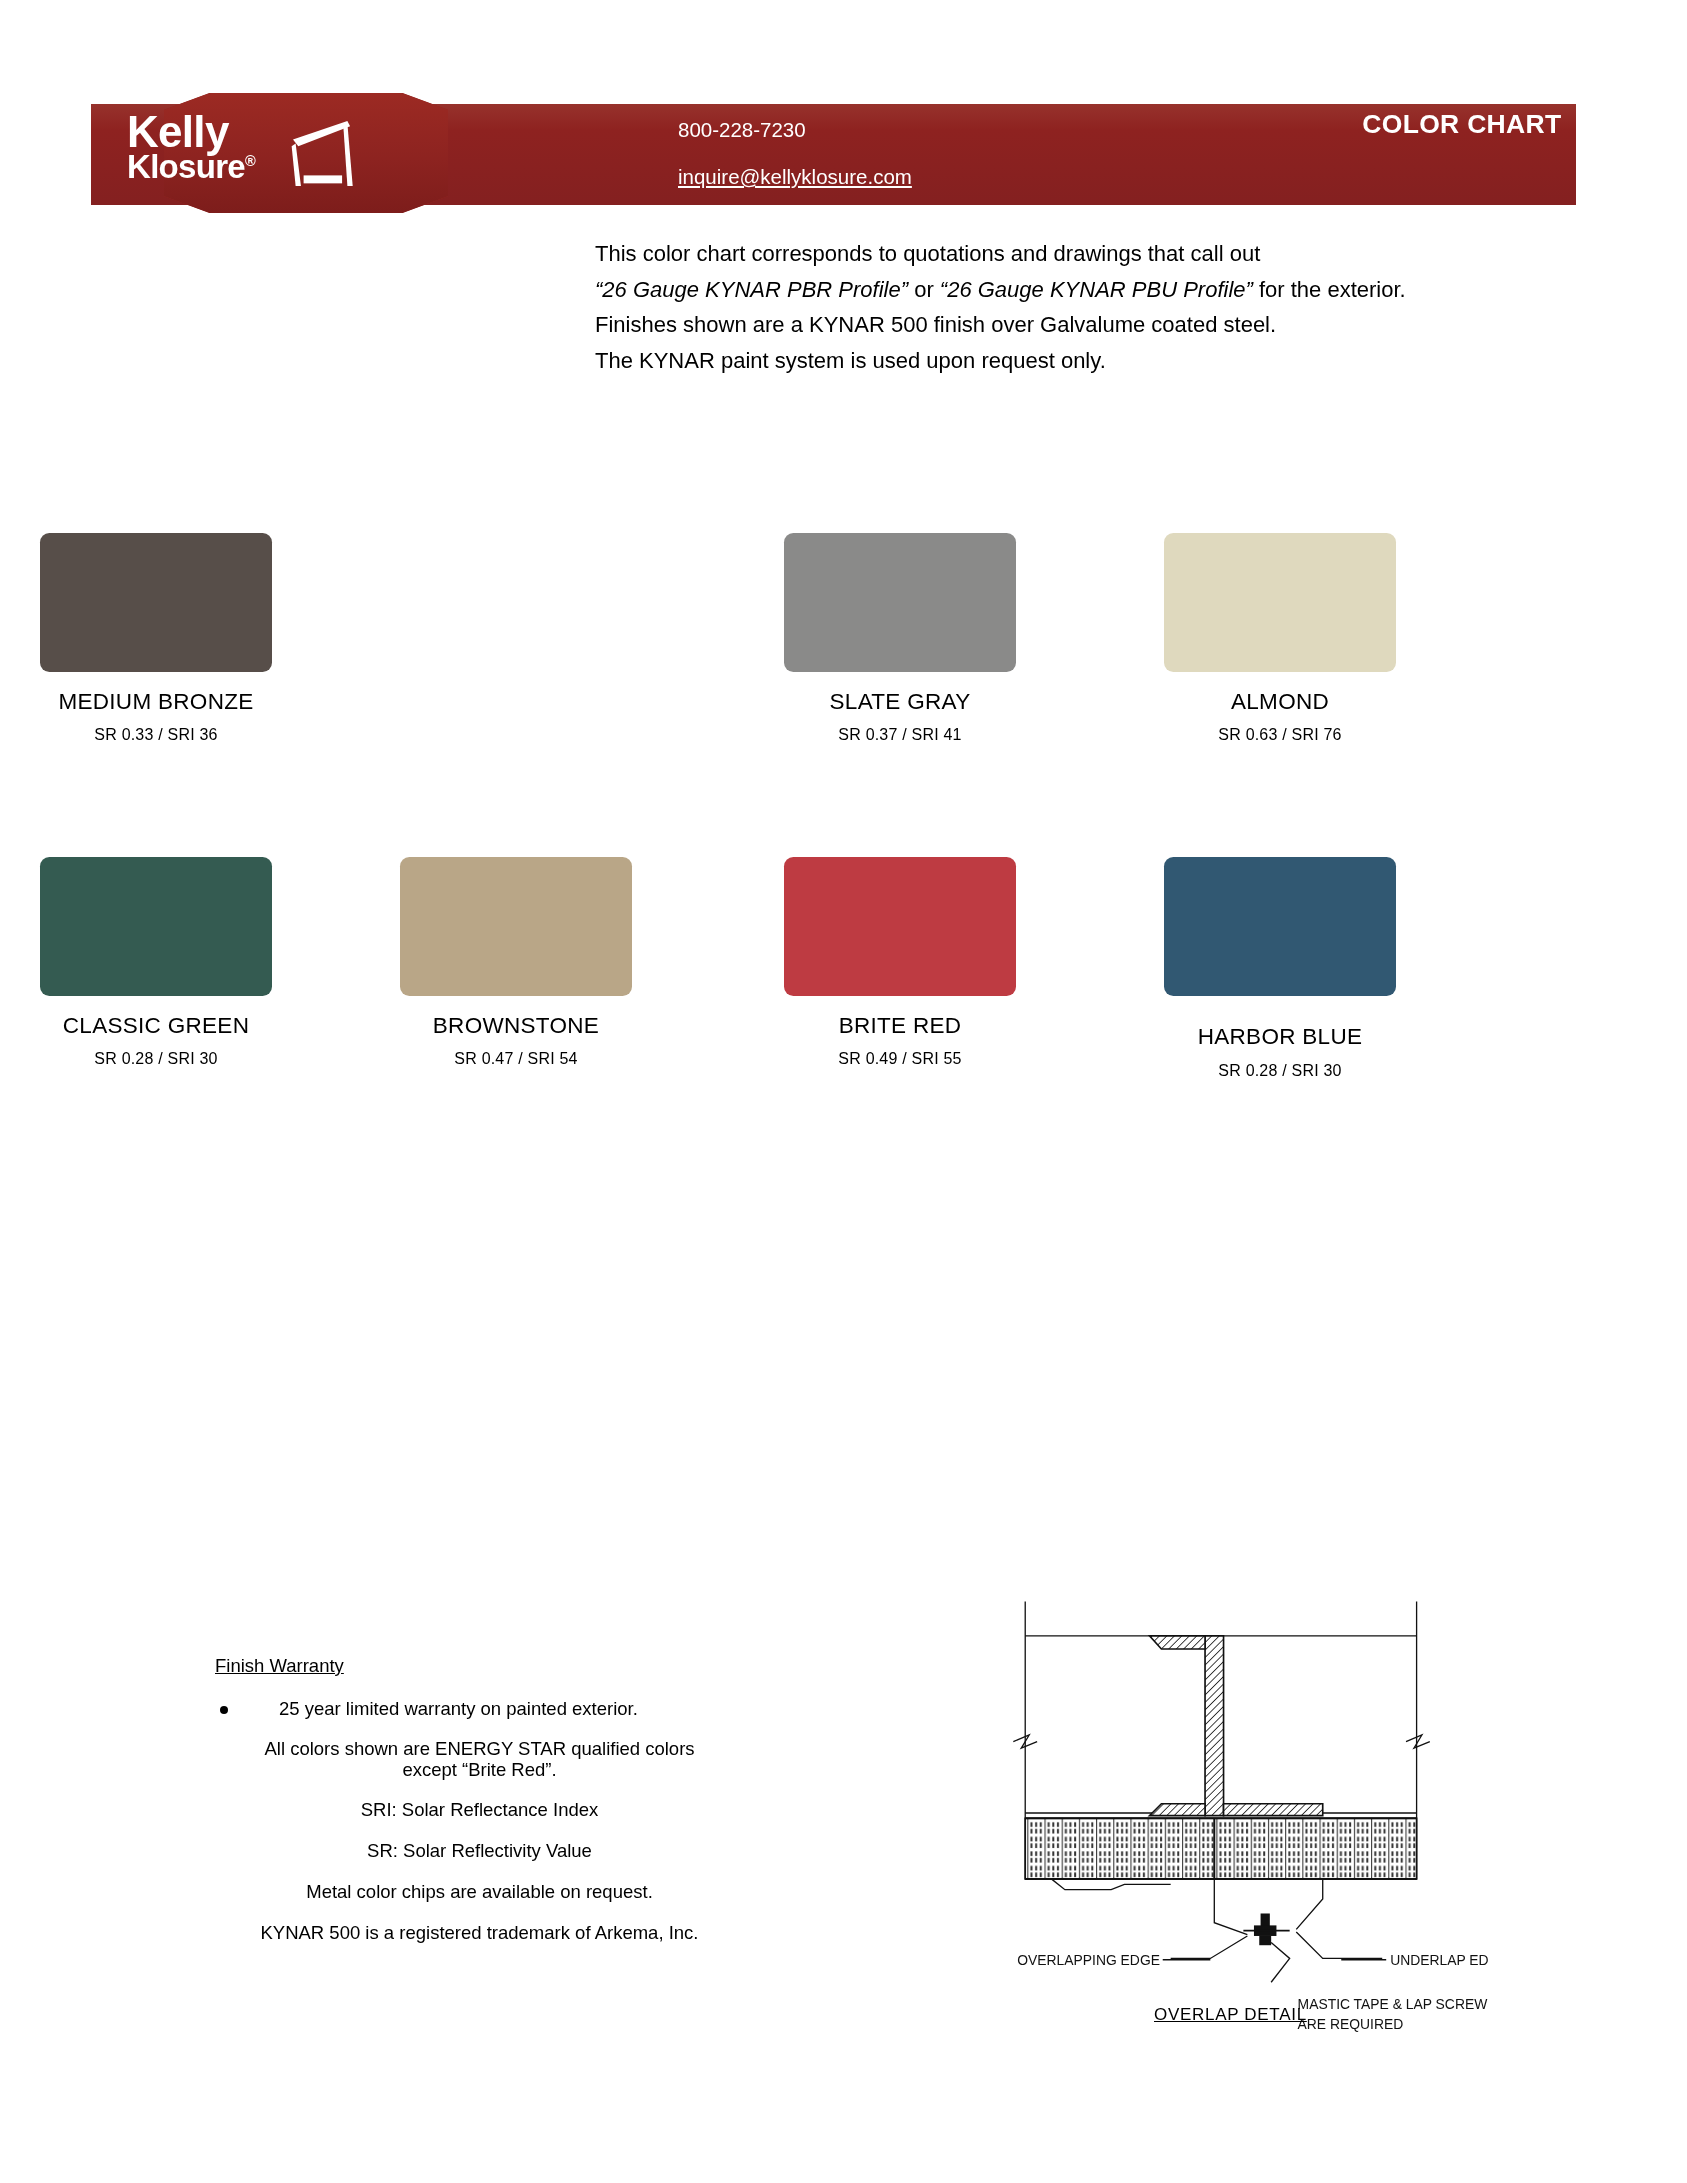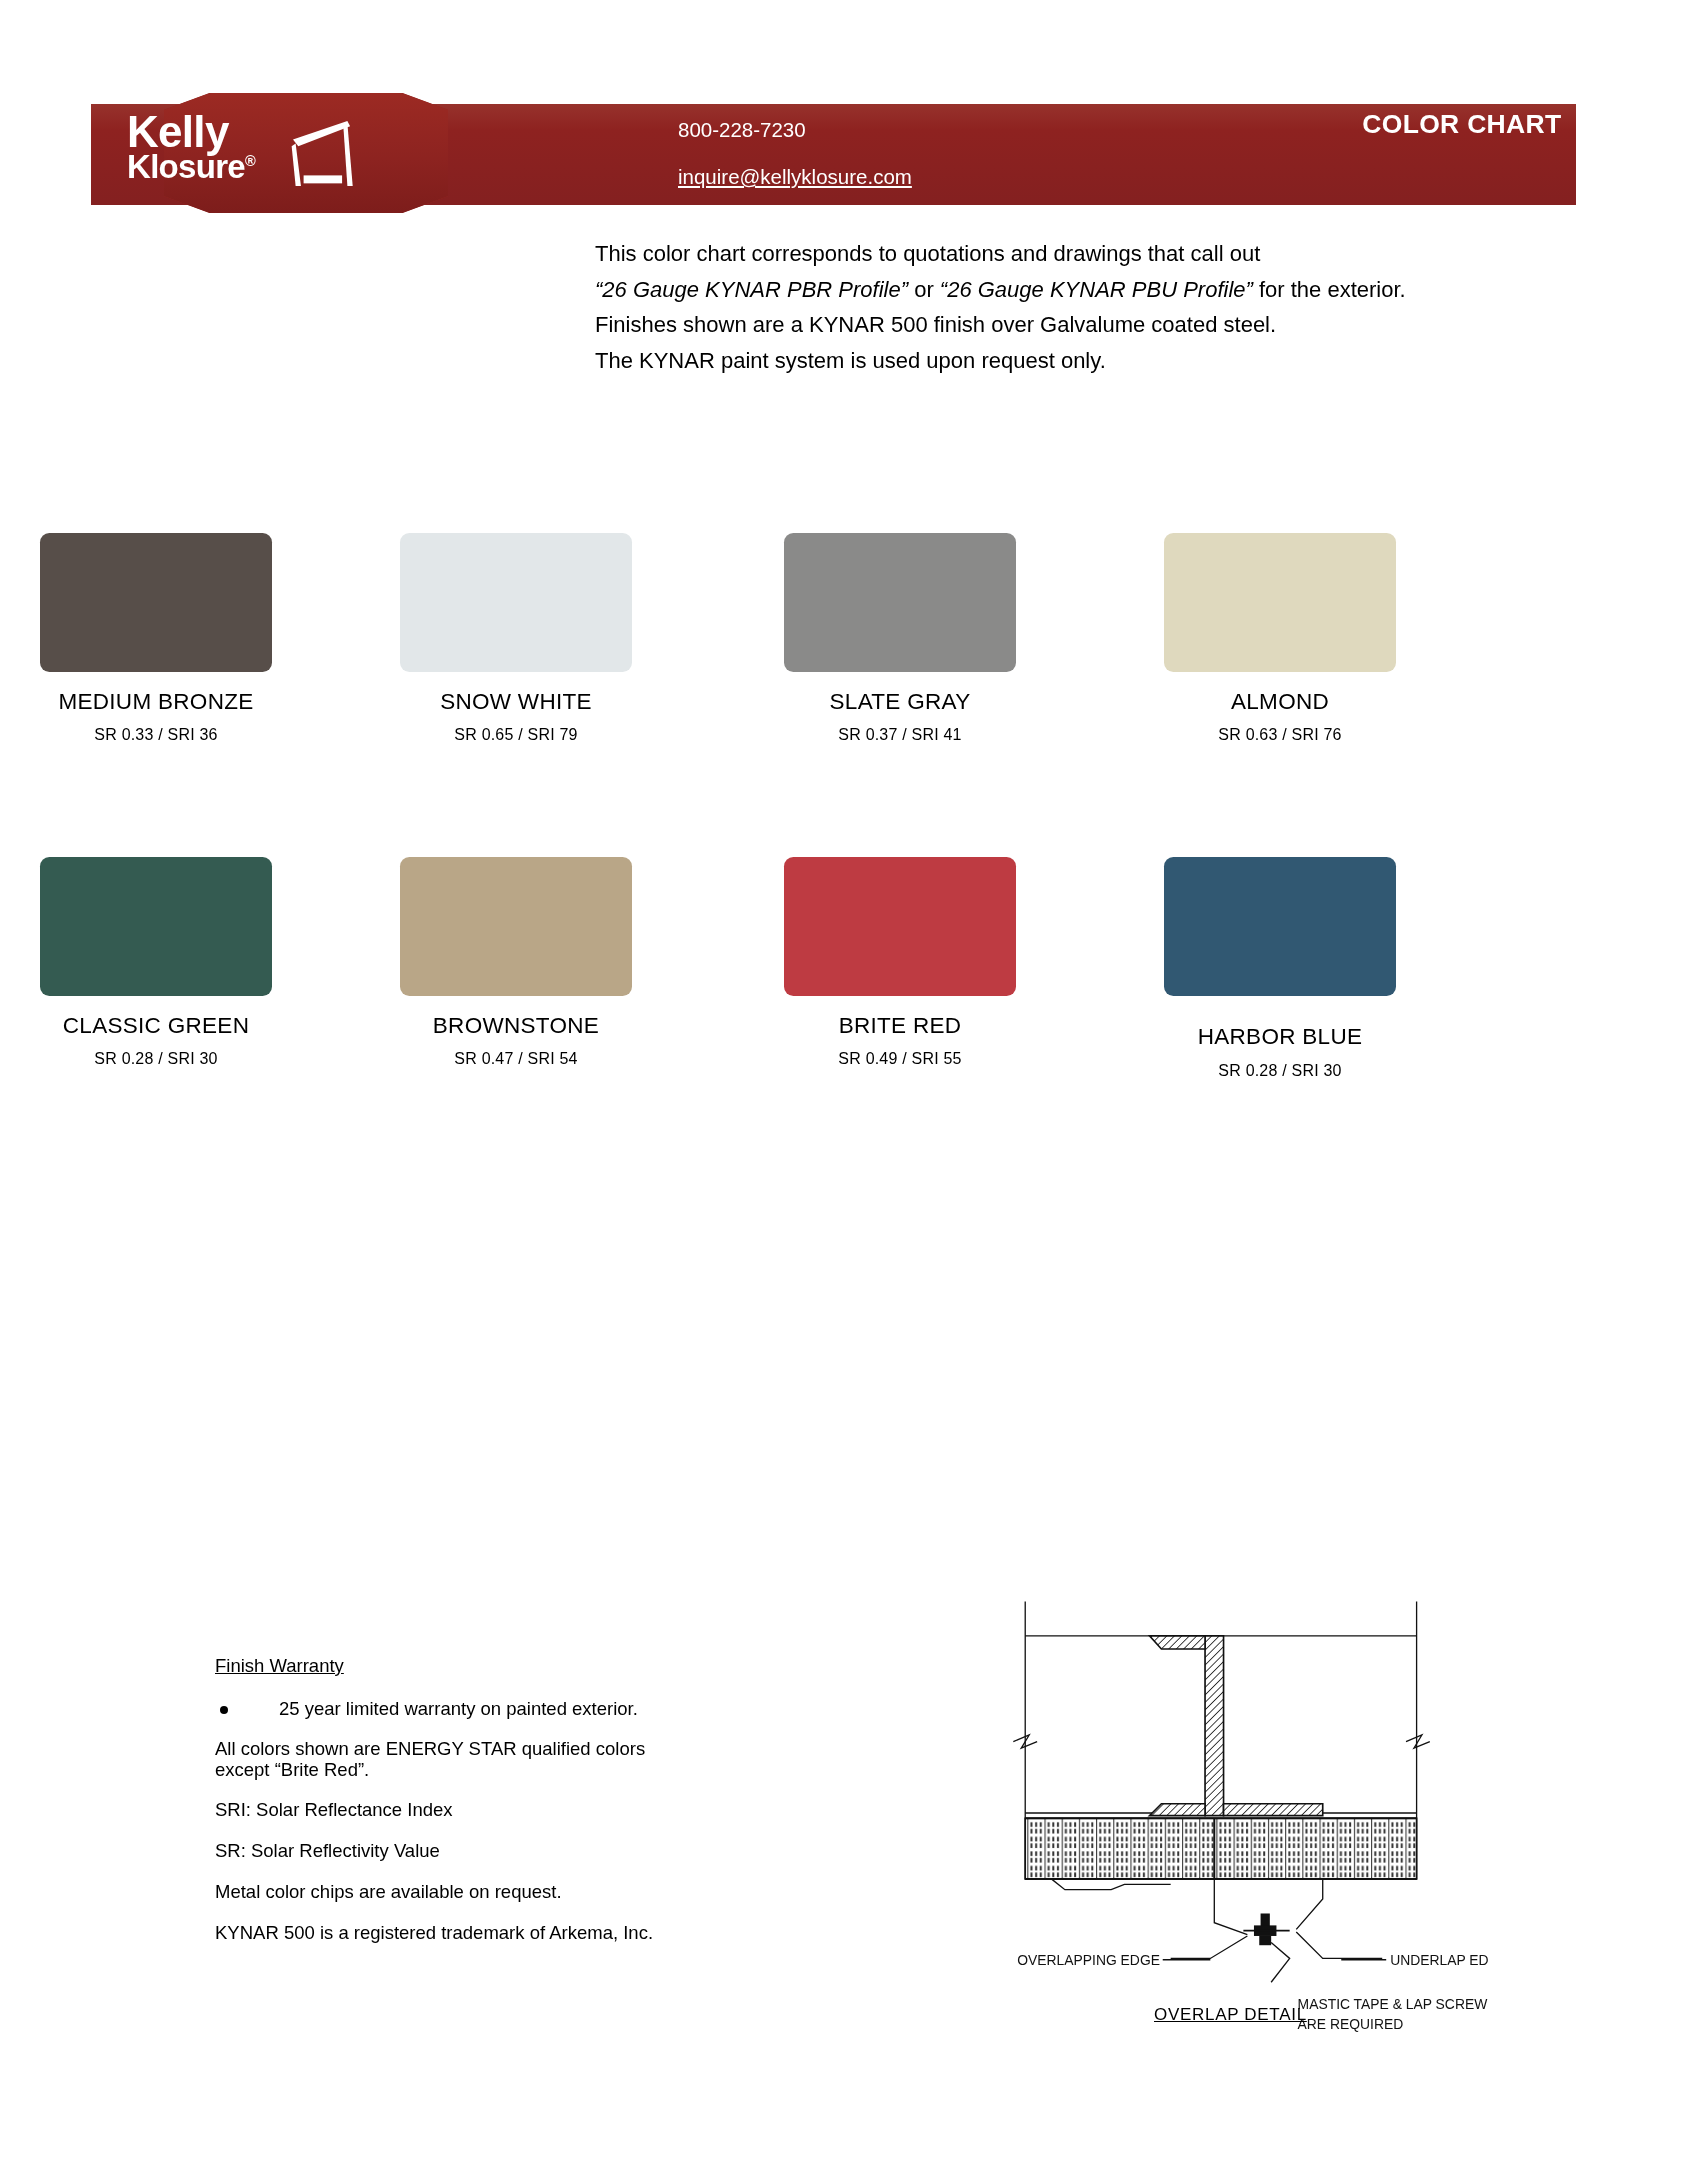--- a/index.html
+++ b/index.html
@@ -88,21 +88,21 @@
   .notes{
     position:absolute;left:215px;top:1654px;width:529px;
     font-size:18.5px;line-height:1.30;
   }
   .notes .hd{text-decoration:underline;margin-bottom:18.5px;font-size:18.5px;}
   .bullet{position:relative;padding-left:64px;margin-bottom:17px;}
   .bullet:before{
     content:"";position:absolute;left:5.3px;top:9.3px;width:8px;height:8px;
     background:#000;border-radius:50%;
   }
-  .note-line{margin-bottom:17px;}
+  .note-line{margin-bottom:17px;text-align:center;}
   .note-line.tight{margin-bottom:17px;line-height:1.18;}
 
   
   .detail{
     position:absolute;left:1012px;top:1588px;width:476px;height:450px;
   }
   .detail svg{display:block;}
   .detail-caption{
     position:absolute;left:1154px;top:2005px;
     font-size:17px;text-decoration:underline;letter-spacing:0.7px;
@@ -150,25 +150,20 @@
     <div>The KYNAR paint system is used upon request only.</div>
   </div>
 
   <div class="swatches">
 
     <div class="srow">
       <div class="cell" style="left:-36px;top:0;">
         <div class="chip" style="background:#574E49"></div>
         <div class="cname">MEDIUM BRONZE</div>
         <div class="cval">SR 0.33  /  SRI 36</div>
-      </div>
-      <div class="cell" style="left:324px;top:0;">
-        <div class="chip" style="background:#E2E7E9"></div>
-        <div class="cname">SNOW WHITE</div>
-        <div class="cval">SR 0.65  /  SRI 79</div>
       </div>
       <div class="cell" style="left:708px;top:0;">
         <div class="chip" style="background:#8A8A89"></div>
         <div class="cname">SLATE GRAY</div>
         <div class="cval">SR 0.37  /  SRI 41</div>
       </div>
       <div class="cell" style="left:1088px;top:0;">
         <div class="chip" style="background:#DFD9BE"></div>
         <div class="cname">ALMOND</div>
         <div class="cval">SR 0.63  /  SRI 76</div>

